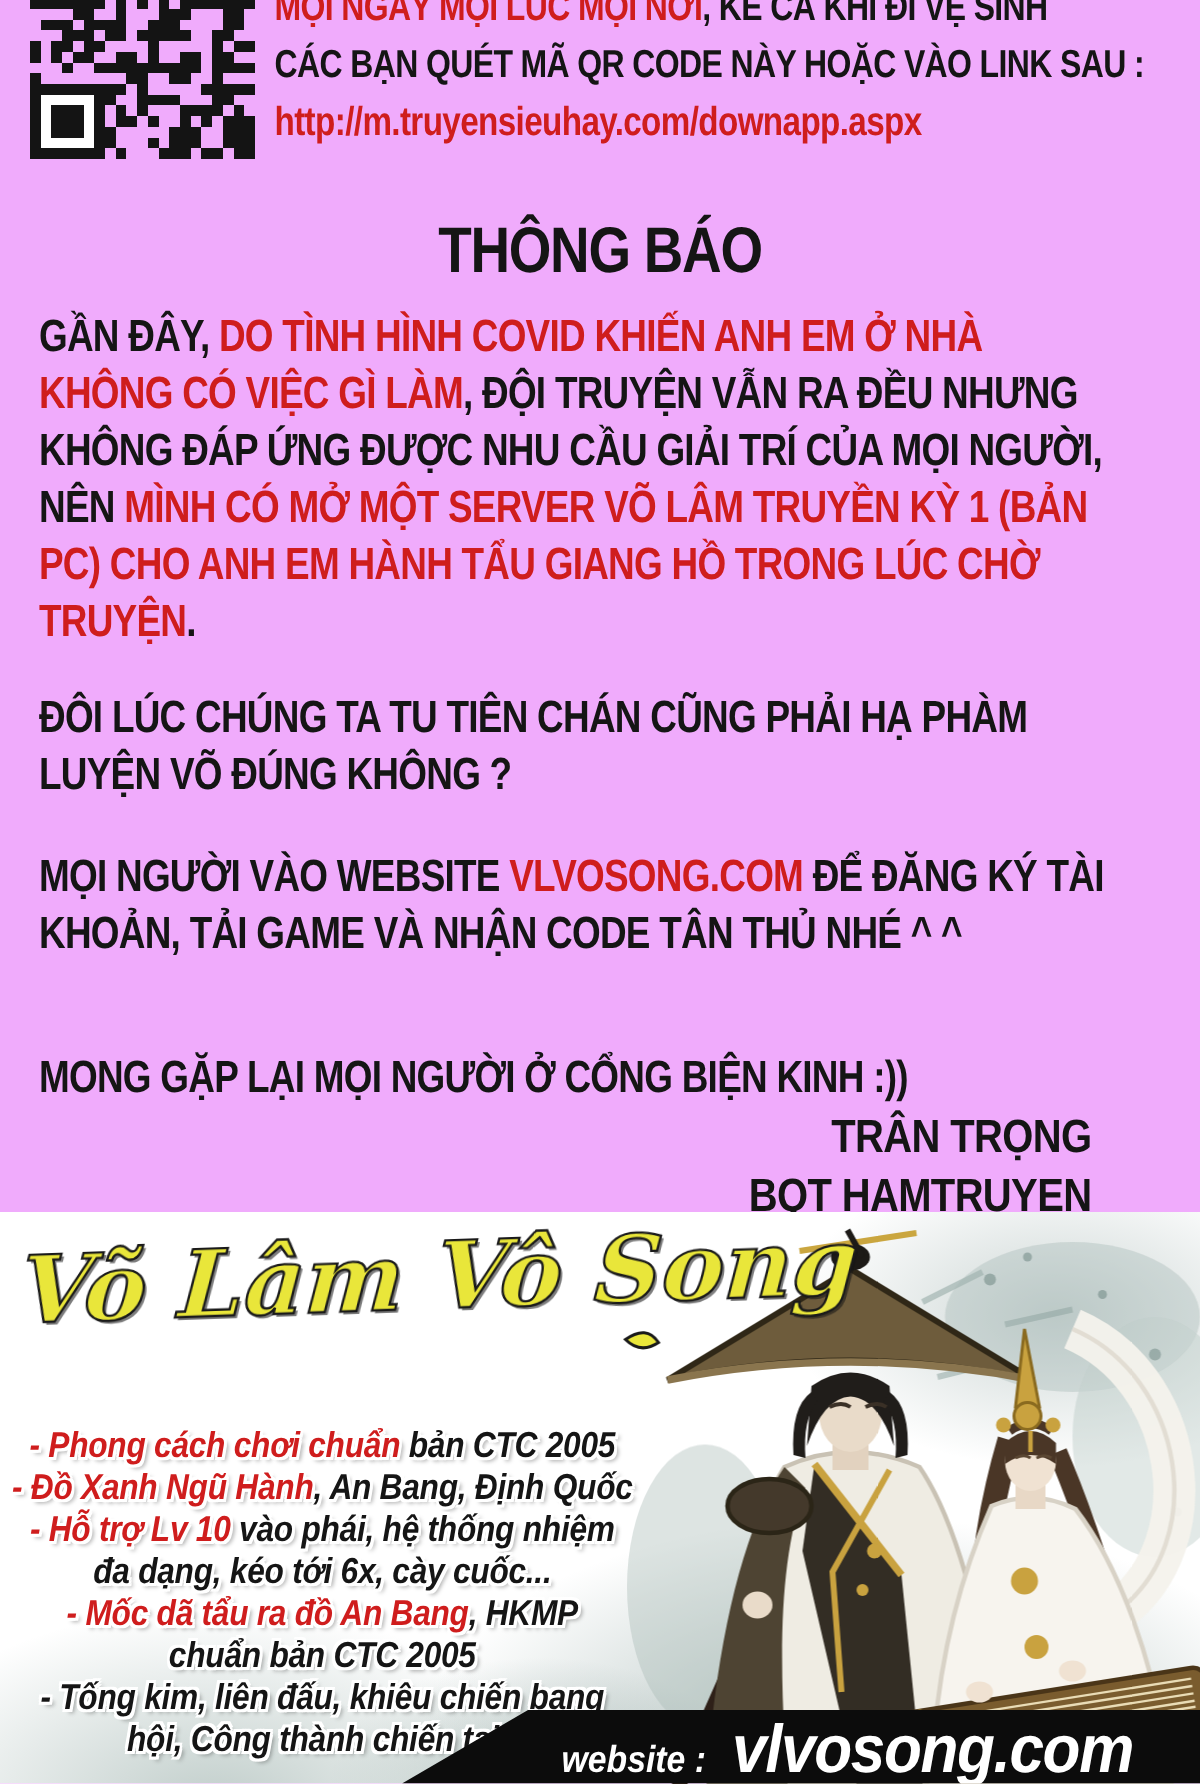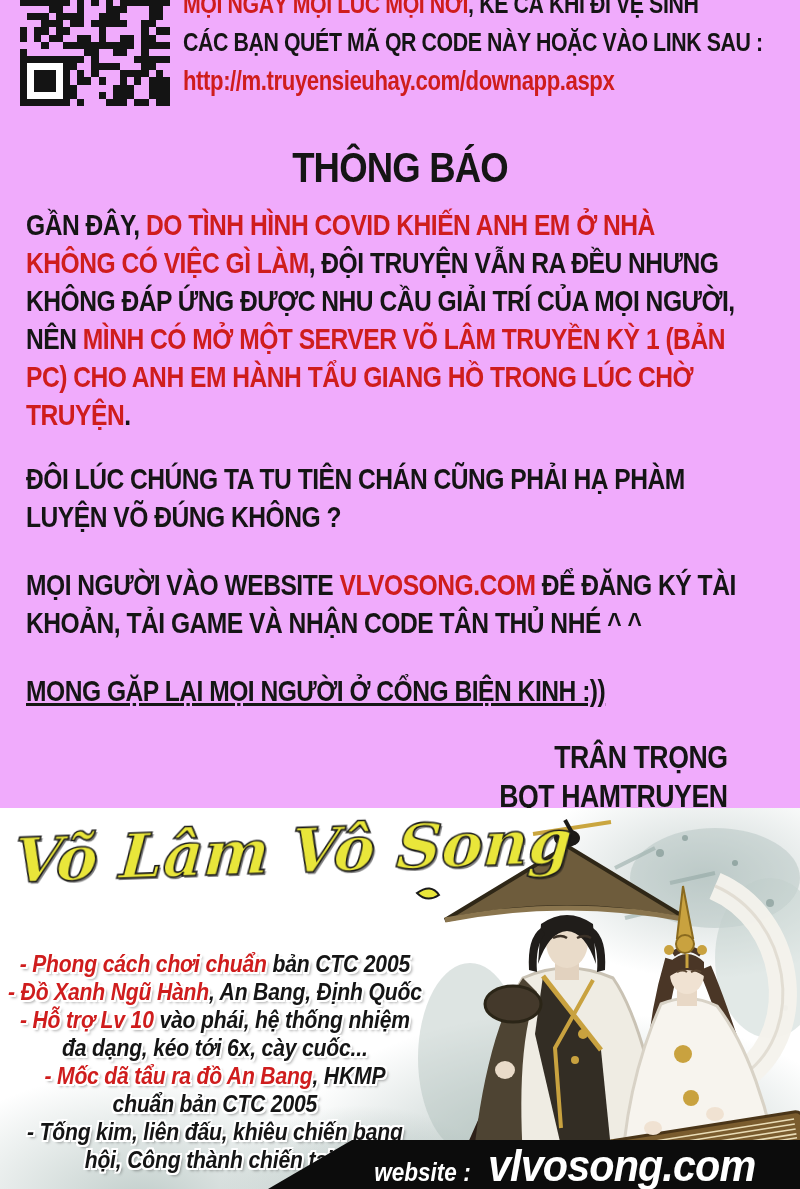--- a/index.html
+++ b/index.html
@@ -38,21 +38,21 @@
 
   
   .para{position:absolute;left:26px;}
   .bline{
     font-weight:bold;font-size:30px;line-height:38px;white-space:nowrap;
     letter-spacing:-.6px;transform:scaleX(.82);transform-origin:0 0;
   }
   #para-1{top:206px;}
   #para-2{top:460px;}
   #para-3{top:566px;}
-  #para-4{top:672px;text-decoration:underline;}
+  #para-4{top:700px;}
 
   
   #signature{
     position:absolute;right:72px;top:738px;text-align:right;
     font-weight:bold;font-size:31px;line-height:39px;letter-spacing:-.5px;
     transform:scaleX(.86);transform-origin:100% 0;
   }
 
   
   #ad{

